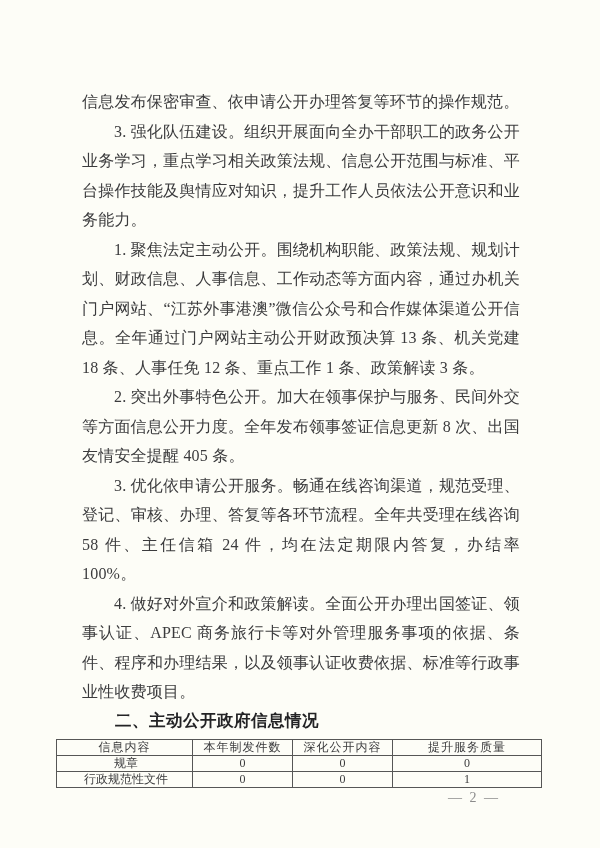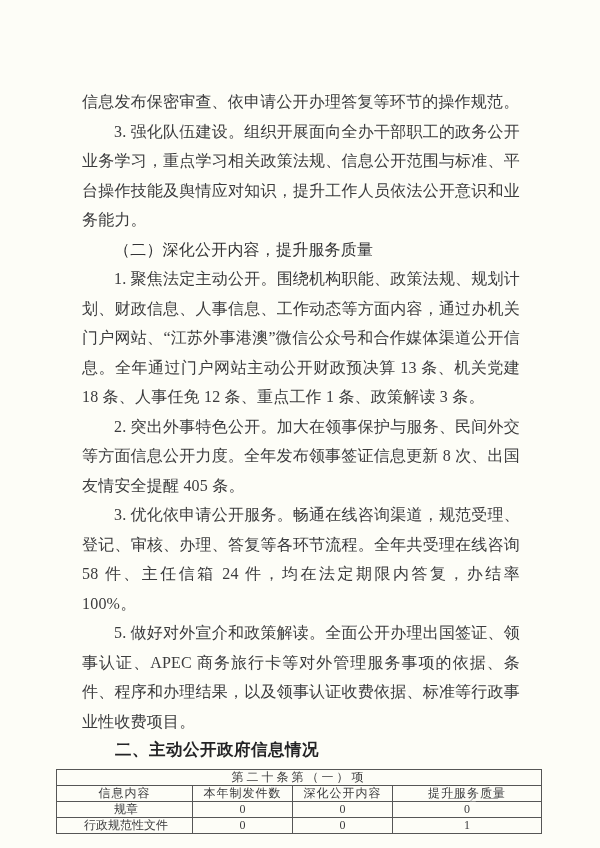--- a/index.html
+++ b/index.html
@@ -90,38 +90,34 @@
     font-family: "Liberation Serif", "DejaVu Serif", serif;
   }
 </style>
 </head>
 <body>
 
 <div class="page">
   <div class="content">
     <p class="body-par no-indent">信息发布保密审查、依申请公开办理答复等环节的操作规范。</p>
     <p class="body-par">3. 强化队伍建设。组织开展面向全办干部职工的政务公开业务学习，重点学习相关政策法规、信息公开范围与标准、平台操作技能及舆情应对知识，提升工作人员依法公开意识和业务能力。</p>
-    <p class="body-par subheading">（二）深化公开内容，提升服务质量</p>
     <p class="body-par">1. 聚焦法定主动公开。围绕机构职能、政策法规、规划计划、财政信息、人事信息、工作动态等方面内容，通过办机关门户网站、“江苏外事港澳”微信公众号和合作媒体渠道公开信息。全年通过门户网站主动公开财政预决算 13 条、机关党建 18 条、人事任免 12 条、重点工作 1 条、政策解读 3 条。</p>
     <p class="body-par">2. 突出外事特色公开。加大在领事保护与服务、民间外交等方面信息公开力度。全年发布领事签证信息更新 8 次、出国友情安全提醒 405 条。</p>
     <p class="body-par">3. 优化依申请公开服务。畅通在线咨询渠道，规范受理、登记、审核、办理、答复等各环节流程。全年共受理在线咨询 58 件、主任信箱 24 件，均在法定期限内答复，办结率 100%。</p>
-    <p class="body-par">5. 做好对外宣介和政策解读。全面公开办理出国签证、领事认证、APEC 商务旅行卡等对外管理服务事项的依据、条件、程序和办理结果，以及领事认证收费依据、标准等行政事业性收费项目。</p>
+    <p class="body-par">4. 做好对外宣介和政策解读。全面公开办理出国签证、领事认证、APEC 商务旅行卡等对外管理服务事项的依据、条件、程序和办理结果，以及领事认证收费依据、标准等行政事业性收费项目。</p>
     <h2 class="main-heading">二、主动公开政府信息情况</h2>
 
     <table class="info-table">
       <colgroup>
         <col style="width:136px">
         <col style="width:100px">
         <col style="width:100px">
         <col style="width:149px">
       </colgroup>
       <tbody>
-        <tr>
-          <td colspan="4" class="t-title">第二十条第（一）项</td>
-        </tr>
         <tr>
           <th>信息内容</th>
           <th>本年制发件数</th>
           <th>深化公开内容</th>
           <th>提升服务质量</th>
         </tr>
         <tr>
           <td class="c-label">规章</td>
           <td>0</td>
           <td>0</td>

